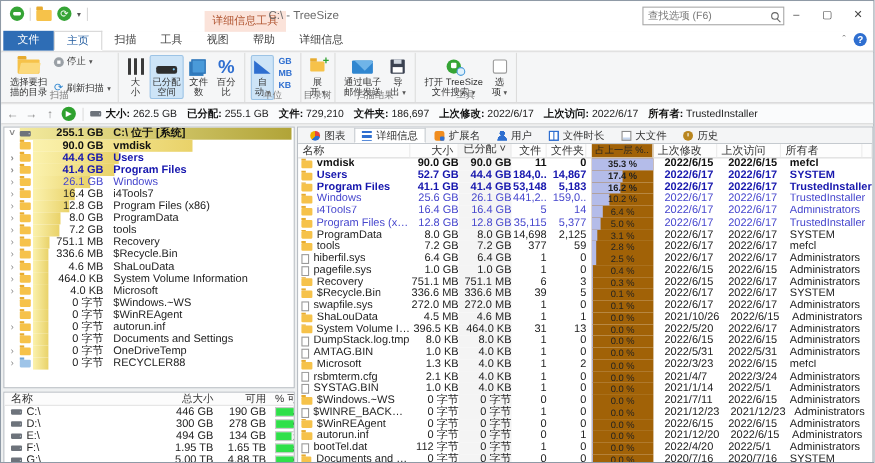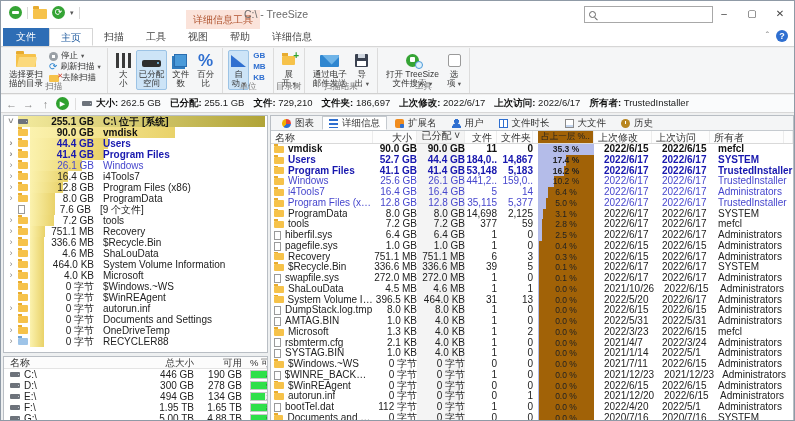--- a/index.html
+++ b/index.html
@@ -35,21 +35,21 @@
   .ic-help{width:12px;height:12px;border-radius:50%;background:#2f6fd0;color:#fff;font-size:9px;line-height:12px;text-align:center;font-weight:bold;}
 
   
   .ribbon{position:absolute;left:0;top:47px;width:100%;height:46px;background:#f5f6f7;border-bottom:1px solid #d0d0d0;display:flex;}
   .rgroup{position:relative;display:flex;align-items:flex-start;padding:2px 4px 11px 4px;border-right:1px solid #dcdcdc;}
   .rgroup-label{position:absolute;left:0;right:0;bottom:0;text-align:center;font-size:8.5px;color:#777;}
   .rbtn{display:flex;flex-direction:column;align-items:center;justify-content:flex-start;padding:1px 2px;margin:0 1px;border:1px solid transparent;border-radius:2px;}
   .rbtn .icw{height:17px;display:flex;align-items:center;justify-content:center;margin-bottom:1px;}
   .rbtn .l{font-size:8.5px;line-height:9px;color:#333;text-align:center;white-space:nowrap;}
   .rbtn.selected{background:#cde4f7;border-color:#9cc3e5;}
-  .rsmallcol{display:flex;flex-direction:column;justify-content:center;gap:1px;padding-top:1px;}
+  .rsmallcol{display:flex;flex-direction:column;justify-content:center;gap:15px;padding-top:1px;}
   .rsmall{display:flex;align-items:center;gap:3px;font-size:8.5px;color:#333;white-space:nowrap;padding:0 2px;height:10px;}
   .runitcol{display:flex;flex-direction:column;gap:0;}
   .runit{font-size:8px;font-weight:bold;color:#2f6fd0;padding:0 3px;height:11px;line-height:11px;}
   .caret{font-size:6.5px;color:#555;}
 
   
   .ic-folder-open{width:20px;height:13px;background:#f6c24a;border-radius:1px;position:relative;}
   .ic-folder-open::before{content:"";position:absolute;left:0;top:-3px;width:8px;height:3px;background:#e7ab2f;border-radius:1px 1px 0 0;}
   .ic-folder-open::after{content:"";position:absolute;left:2px;top:3px;width:18px;height:10px;background:#fbd97c;border-radius:1px;transform:skewX(-12deg);}
   .ic-stop{width:9px;height:9px;border-radius:50%;background:#9aa0a6;position:relative;}
@@ -170,20 +170,21 @@
       <span class="ic-app"></span>
       <span class="sep"></span>
       <span class="ic-folder-sm"></span>
       <span class="ic-refresh-sm">⟳</span>
       <span class="caret">▾</span>
       <span class="sep"></span>
     </div>
     <div class="ctx-tab">详细信息工具</div>
     <div class="win-title">C:\ - TreeSize</div>
     <div class="searchbox">
+      <span class="ph">查找选项  (F6)</span>
       <span class="ic-magnifier"></span>
     </div>
     <div class="winbtns">
       <div class="winbtn">–</div>
       <div class="winbtn">▢</div>
       <div class="winbtn">✕</div>
     </div>
   </div>
 
   <div class="tabrow" id="tabrow">
@@ -388,27 +389,20 @@
           <span class="tnm">Program Files (x86)</span>
         </div>
         <div class="trow normal">
           <div class="bar" style="width: 25.47px;"></div>
           <span class="exp">›</span>
           <span class="f-folder tic"></span>
           <span class="tsz">8.0 GB</span>
           <span class="tnm">ProgramData</span>
         </div>
         <div class="trow normal">
-          <div class="bar" style="width: 24.73px;"></div>
-          <span class="exp"></span>
-          <span class="f-file tic"></span>
-          <span class="tsz">7.6 GB</span>
-          <span class="tnm">[9 个文件]</span>
-        </div>
-        <div class="trow normal">
           <div class="bar" style="width: 24.36px;"></div>
           <span class="exp">›</span>
           <span class="f-folder tic"></span>
           <span class="tsz">7.2 GB</span>
           <span class="tnm">tools</span>
         </div>
         <div class="trow normal">
           <div class="bar" style="width: 15.11px;"></div>
           <span class="exp">›</span>
           <span class="f-folder tic"></span>

